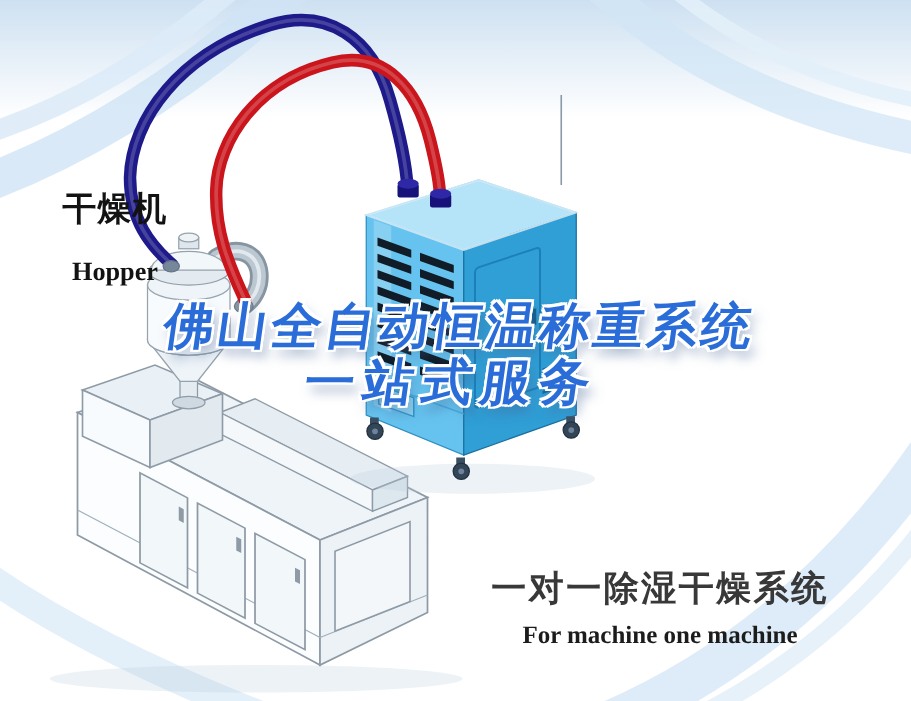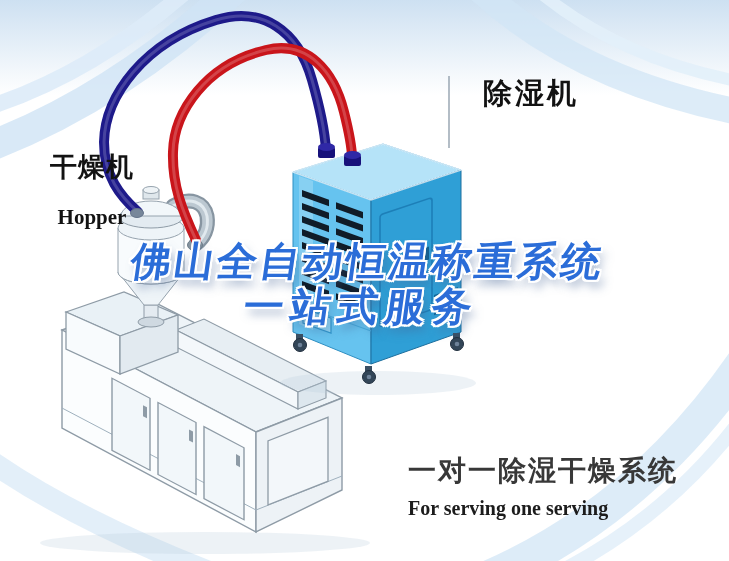--- a/index.html
+++ b/index.html
@@ -37,21 +37,21 @@
   .headline .hl2{font-size:40px;letter-spacing:7px}
   .headline .hl1,.headline .hl2{
     text-shadow:
       2px 0 0 var(--headline-outline), -2px 0 0 var(--headline-outline),
       0 2px 0 var(--headline-outline), 0 -2px 0 var(--headline-outline),
       2px 2px 0 var(--headline-outline), -2px -2px 0 var(--headline-outline),
       2px -2px 0 var(--headline-outline), -2px 2px 0 var(--headline-outline),
       5px 7px 9px rgba(70,100,150,.55);
   }
 
-  .caption{position:absolute;left:408px;top:452px;width:312px;}
+  .caption{position:absolute;left:372px;top:452px;width:312px;text-align:center}
   .caption-cn{font-size:28px;font-weight:700;color:var(--caption-color);letter-spacing:2px}
   .caption-en{font-family:"Liberation Serif",serif;font-size:20px;font-weight:600;
     color:#1c1c1c;margin-top:7px}
 
   .panel{fill:#f2f7fa;stroke:var(--machine-outline);stroke-width:1.4}
 </style>
 </head>
 <body>
 
 <div class="canvas">
@@ -192,30 +192,29 @@
     <g>
       <rect x="318" y="147" width="17" height="11" rx="2" fill="#17117a"></rect>
       <ellipse cx="326.5" cy="147" rx="8.5" ry="4" fill="#2f28a6"></ellipse>
       <rect x="344" y="155" width="17" height="11" rx="2" fill="#17117a"></rect>
       <ellipse cx="352.5" cy="155" rx="8.5" ry="4" fill="#2f28a6"></ellipse>
       <ellipse cx="137" cy="213" rx="6.5" ry="4.5" fill="#77879a" stroke="#64748a"></ellipse>
     </g>
   </svg>
 
   <div class="label-block dehum-label">
-    <div class="label-cn">除湿机</div>
   </div>
   <div class="label-block hopper-label">
     <div class="label-cn">干燥机</div>
     <div class="label-en">Hopper</div>
   </div>
 
   <div class="headline">
     <div class="hl1">佛山全自动恒温称重系统</div>
     <div class="hl2">一站式服务</div>
   </div>
 
   <div class="caption">
     <div class="caption-cn">一对一除湿干燥系统</div>
-    <div class="caption-en">For serving one serving</div>
+    <div class="caption-en">For machine one machine</div>
   </div>
 
 </div>
 
 </body></html>

